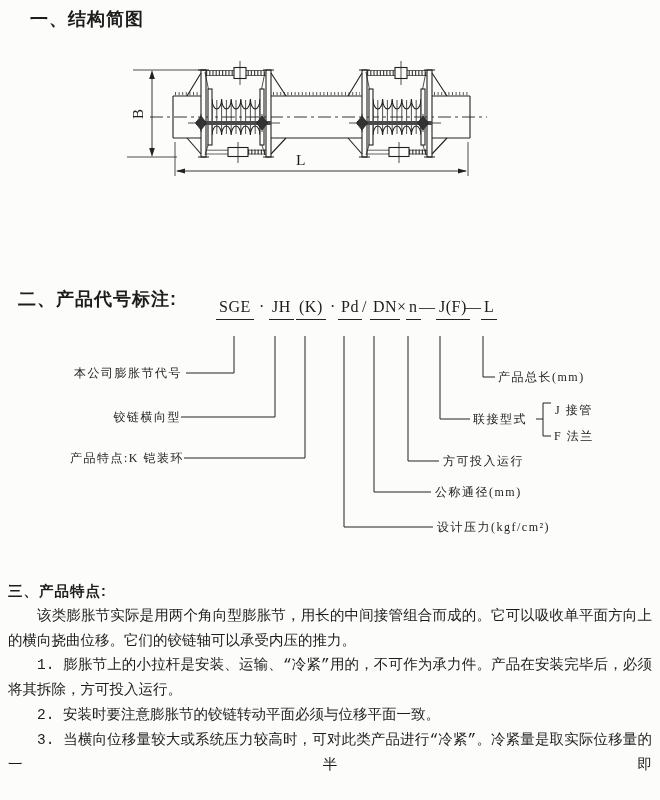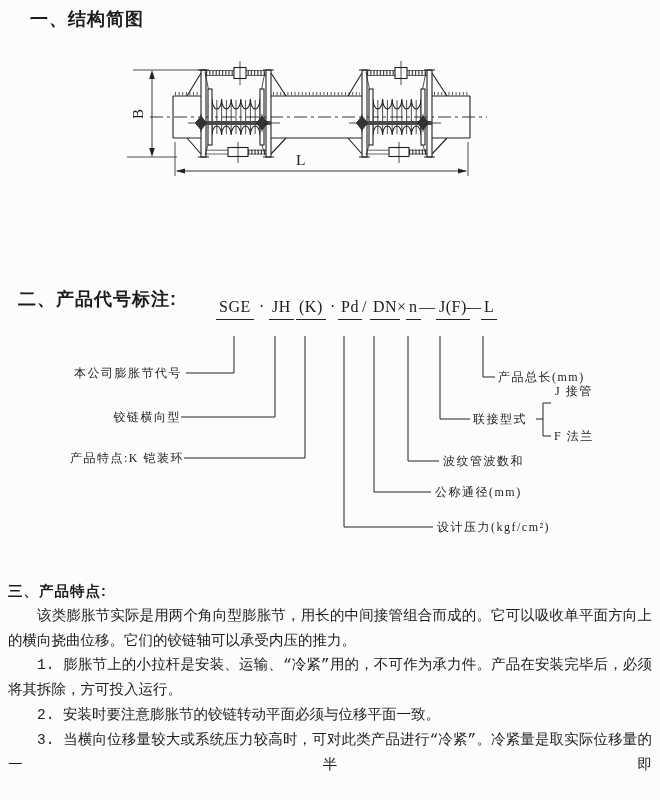--- a/index.html
+++ b/index.html
@@ -131,24 +131,24 @@
     <span class="tok" style="left:419px">—</span>
     <span class="tok u" style="left:436px">J(F)</span>
     <span class="tok" style="left:465px">—</span>
     <span class="tok u" style="left:481px">L</span>
   </div>
 
   <div class="clabel" style="right:478px;top:363px">本公司膨胀节代号</div>
   <div class="clabel" style="right:479px;top:407px">铰链横向型</div>
   <div class="clabel" style="right:476px;top:448px">产品特点:K 铠装环</div>
   <div class="clabel" style="left:498px;top:367px">产品总长(mm)</div>
-  <div class="clabel" style="left:555px;top:381px">J 接管</div>
+  <div class="clabel" style="left:555px;top:400px">J 接管</div>
   <div class="clabel" style="left:473px;top:409px">联接型式</div>
   <div class="clabel" style="left:554px;top:426px">F 法兰</div>
-  <div class="clabel" style="left:443px;top:451px">波纹管波数和</div>
+  <div class="clabel" style="left:443px;top:451px">方可投入运行</div>
   <div class="clabel" style="left:435px;top:482px">公称通径(mm)</div>
   <div class="clabel" style="left:437px;top:517px">设计压力(kgf/cm²)</div>
 
   <div class="textblock">
     <div class="head">三、产品特点:</div>
     <div class="p-ind">该类膨胀节实际是用两个角向型膨胀节，用长的中间接管组合而成的。它可以吸收单平面方向上的横向挠曲位移。它们的铰链轴可以承受内压的推力。</div>
     <div class="p-ind">1. 膨胀节上的小拉杆是安装、运输、“冷紧”用的，不可作为承力件。产品在安装完毕后，必须将其拆除，方可投入运行。</div>
     <div class="p-ind">2. 安装时要注意膨胀节的铰链转动平面必须与位移平面一致。</div>
     <div class="p-ind last-just">3. 当横向位移量较大或系统压力较高时，可对此类产品进行“冷紧”。冷紧量是取实际位移量的一半即</div>
 

